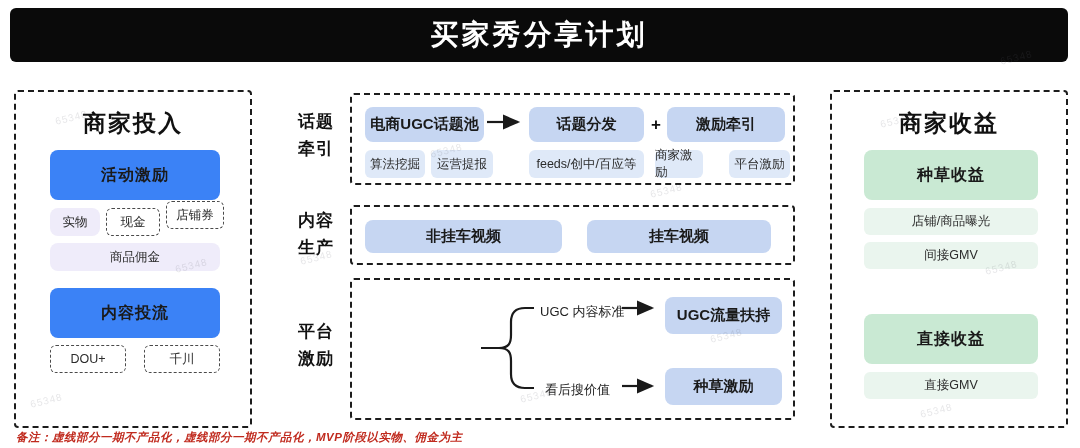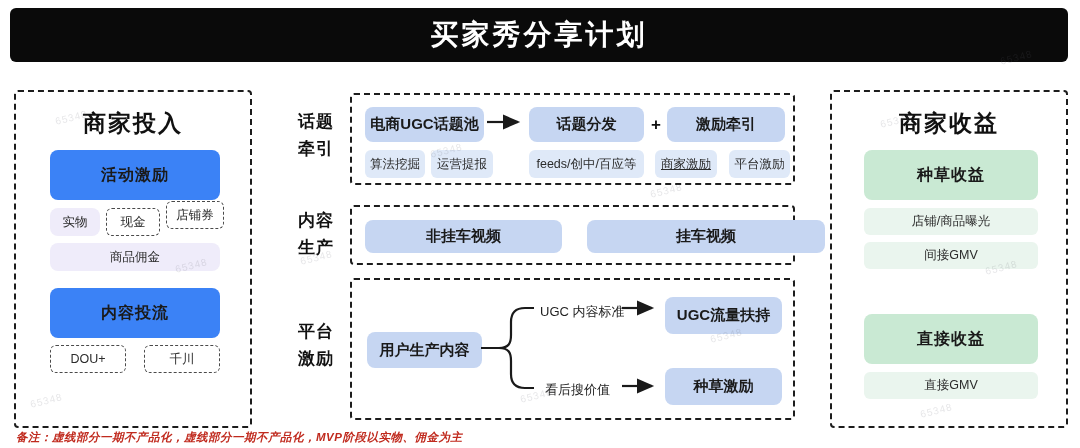--- a/index.html
+++ b/index.html
@@ -87,31 +87,30 @@
   </div>
 
   <div class="section topic-section">
     <div class="box mid blue" style="left:13px; top:12px; width:119px; height:35px;">电商UGC话题池</div>
     <div class="box mid blue" style="left:177px; top:12px; width:115px; height:35px;">话题分发</div>
     <div class="plus-sign" style="left:294px; top:12px; width:20px; height:35px;">+</div>
     <div class="box mid blue" style="left:315px; top:12px; width:118px; height:35px;">激励牵引</div>
     <div class="box sub blue-light" style="left:13px; top:55px; width:60px; height:28px;">算法挖掘</div>
     <div class="box sub blue-light" style="left:79px; top:55px; width:62px; height:28px;">运营提报</div>
     <div class="box sub blue-light" style="left:177px; top:55px; width:115px; height:28px;">feeds/创中/百应等</div>
-    <div class="box sub blue-light" style="left:303px; top:55px; width:62px; height:28px;text-decoration:underline;">商家激励</div>
+    <div class="box sub blue-light" style="left:303px; top:55px; width:48px; height:28px;">商家激励</div>
     <div class="box sub blue-light" style="left:377px; top:55px; width:61px; height:28px;">平台激励</div>
   </div>
 
   <div class="section content-section">
     <div class="box mid blue" style="left:13px; top:13px; width:197px; height:33px;">非挂车视频</div>
-    <div class="box mid blue" style="left:235px; top:13px; width:238px; height:33px;">挂车视频</div>
+    <div class="box mid blue" style="left:235px; top:13px; width:184px; height:33px;">挂车视频</div>
   </div>
 
   <div class="section platform-section">
-    <div class="box mid blue" style="left:15px; top:52px; width:115px; height:36px;">用户生产内容</div>
     <div class="branch-label" style="left:188px; top:23px;">UGC 内容标准</div>
     <div class="branch-label" style="left:193px; top:101px;">看后搜价值</div>
     <div class="box mid blue" style="left:313px; top:17px; width:117px; height:37px;">UGC流量扶持</div>
     <div class="box mid blue" style="left:313px; top:88px; width:117px; height:37px;">种草激励</div>
   </div>
 
   <div class="panel right-panel">
     <div class="panel-title">商家收益</div>
     <div class="box big green" style="left:32px; top:58px; width:174px; height:50px;">种草收益</div>
     <div class="box sub green-light" style="left:32px; top:116px; width:174px; height:27px;">店铺/商品曝光</div>

